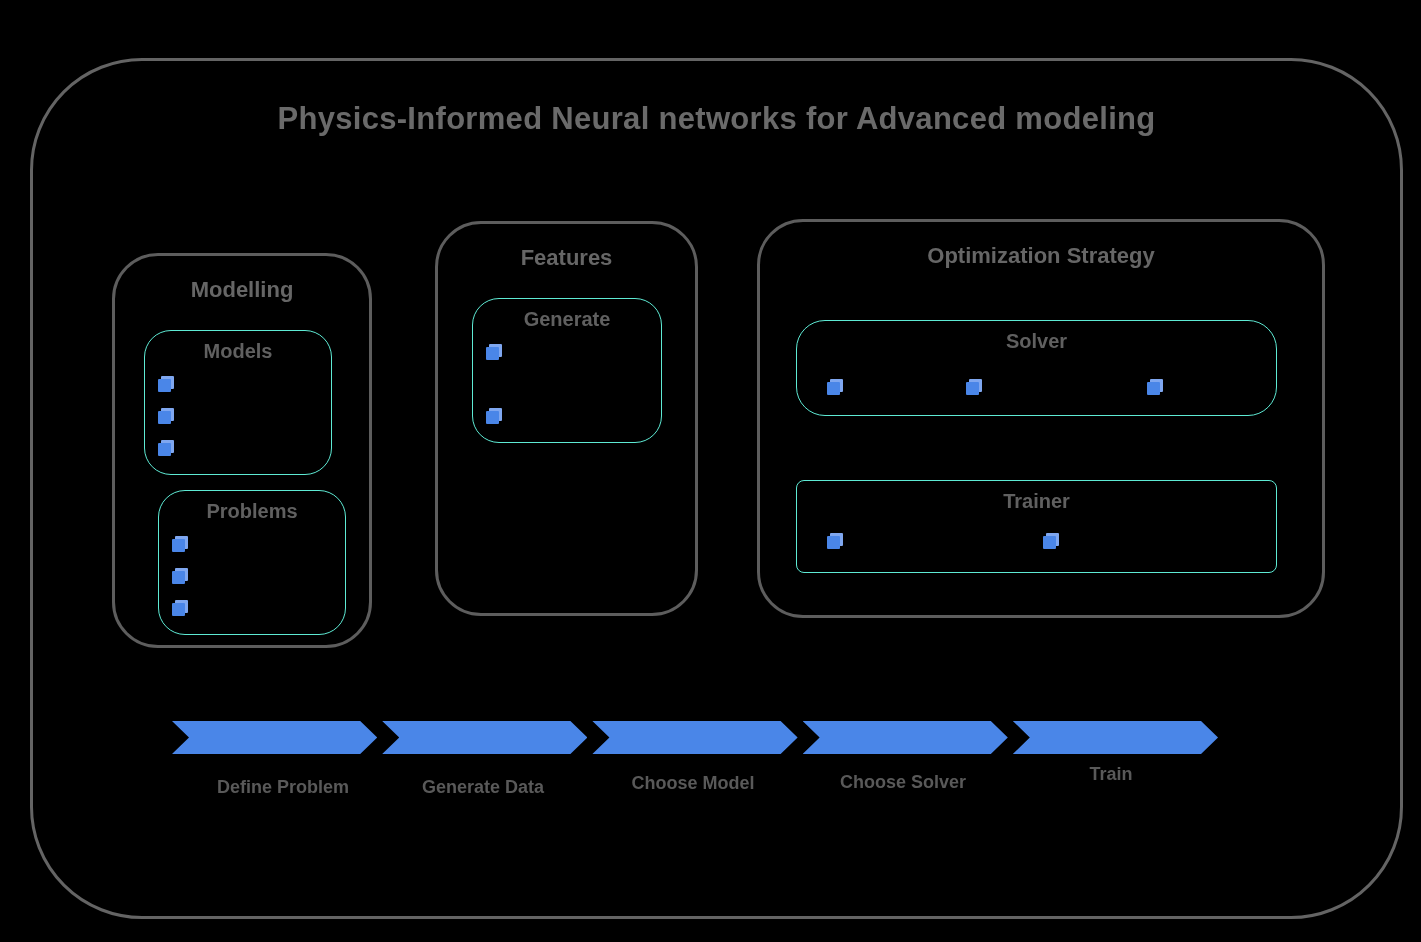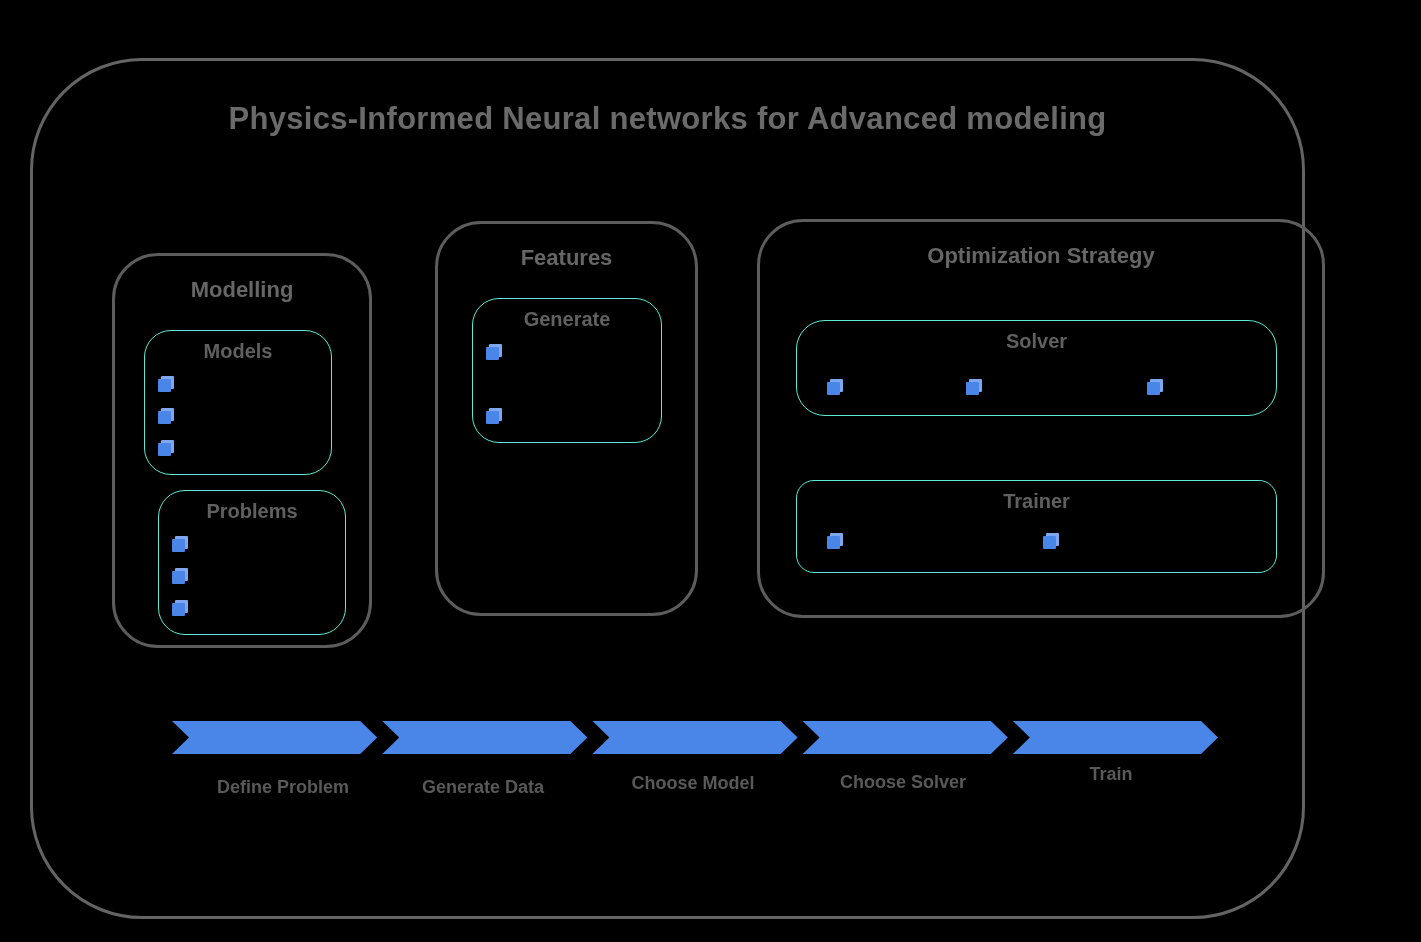--- a/index.html
+++ b/index.html
@@ -2,21 +2,21 @@
 <html><head>
 <meta charset="utf-8">
 <style>
   html, body { margin:0; padding:0; background:#000; }
   .canvas {
     position:relative; width:1421px; height:942px; background:#000;
     font-family:"Liberation Sans", sans-serif; overflow:hidden;
   }
   
   .outer {
-    position:absolute; left:30px; top:58px; width:1275px; height:861px;
+    position:absolute; left:30px; top:58px; width:1373px; height:861px;
     border:3px solid #646464; border-radius:112px; box-sizing:border-box;
   }
   .title {
     position:absolute; left:0; right:0; top:40px; text-align:center;
     font-size:31px; font-weight:bold; color:#6a6a6a; letter-spacing:0.3px;
   }
   
   .group {
     position:absolute; border:3px solid #5d5d5d; border-radius:46px;
     box-sizing:border-box;
@@ -31,21 +31,21 @@
   
   .bluebox {
     position:absolute; border:1px solid #5eead4; border-radius:27px;
     box-sizing:border-box;
   }
   .box-models    { left:29px; top:74px;  width:188px; height:145px; }
   .box-problems  { left:43px; top:234px; width:188px; height:145px;padding-left:45px; }
   .box-geometry  { left:34px; top:74px;  width:190px; height:145px; }
   .box-callbacks { left:34px; top:234px; width:190px; height:143px; }
   .box-solver    { left:36px; top:98px;  width:481px; height:96px; border-radius:29px; }
-  .box-trainer   { left:36px; top:258px; width:481px; height:93px; border-radius:18px; }
+  .box-trainer   { left:36px; top:258px; width:481px; height:93px; border-radius:8px; }
   .box-label {
     position:absolute; left:0; right:0; top:9px; text-align:center;
     font-size:20px; font-weight:bold; color:#606060;
   }
   
   .bullets { position:absolute; left:0; top:0; right:0; bottom:0; }
   .cube { position:absolute; width:16px; height:16px; }
   .cube::before { 
     content:""; position:absolute; right:0; top:0; width:13px; height:13px;
     background:#7fa7f0; border-radius:1px;

